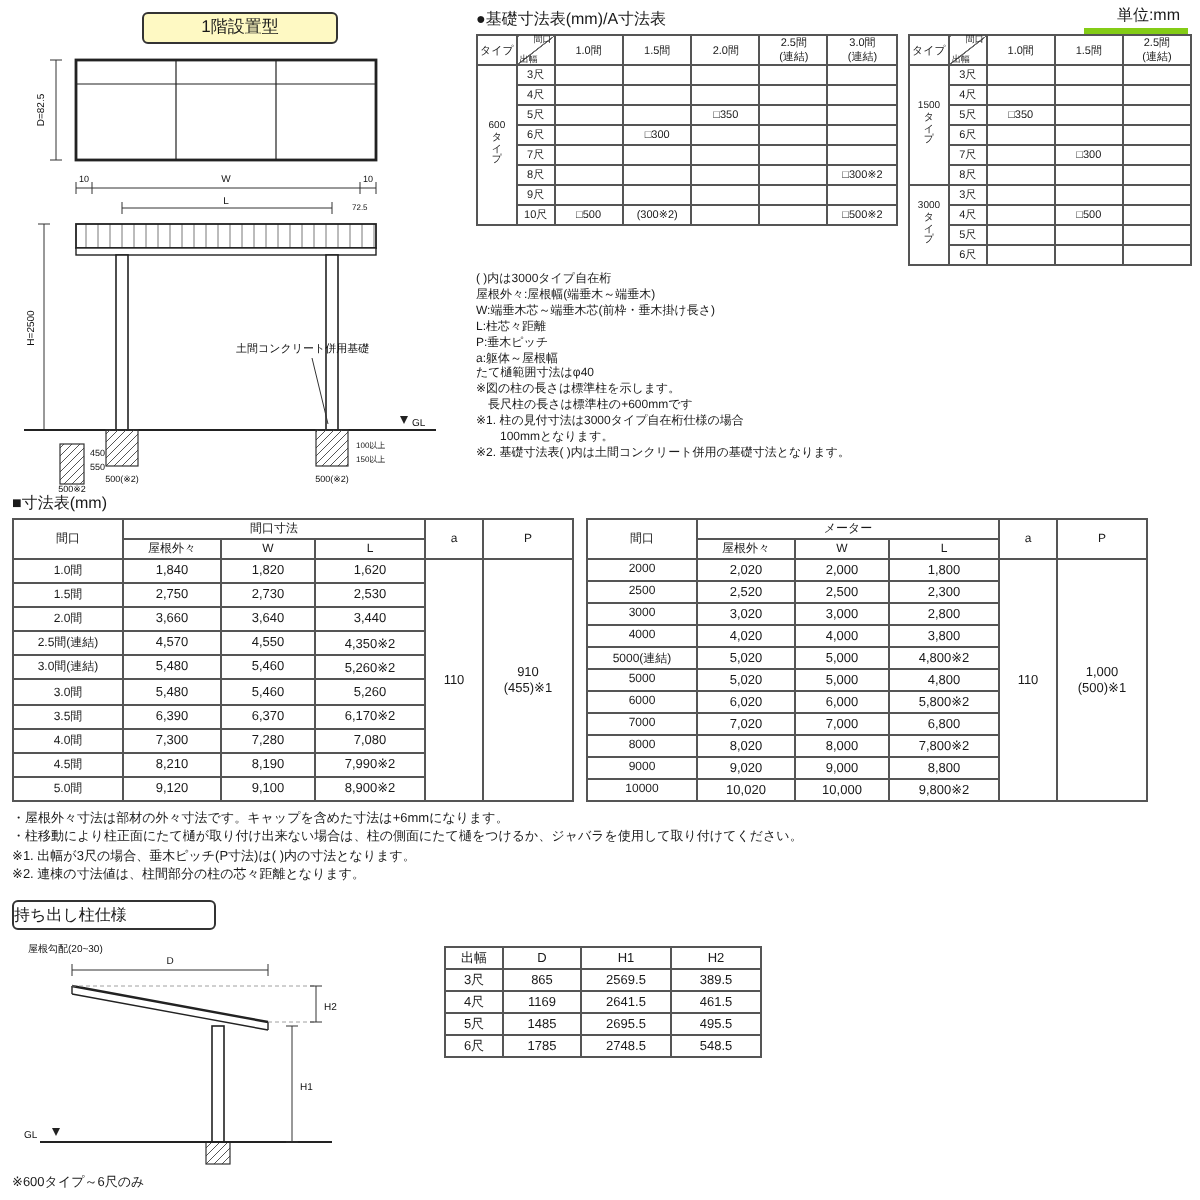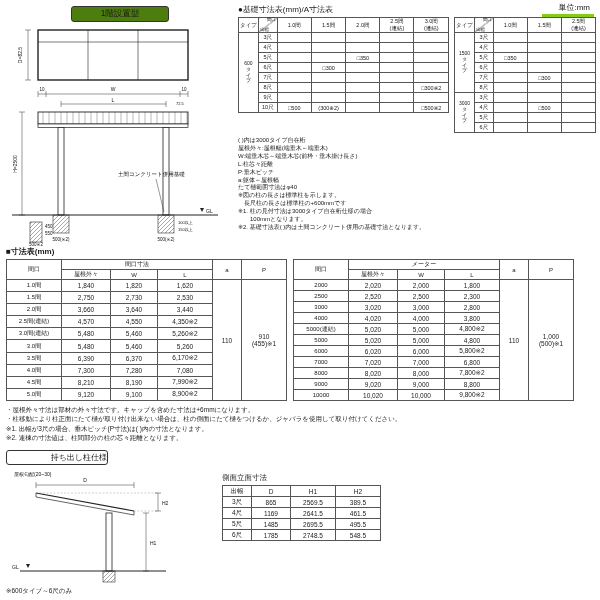--- a/index.html
+++ b/index.html
@@ -8,51 +8,51 @@
   .page{position:relative;width:600px;height:600px;background:#fff;overflow:hidden}
   table{border-collapse:collapse}
   th,td{border:0.5px solid #555;font-weight:400;text-align:center;vertical-align:middle;
         padding:0 1px;white-space:nowrap}
   .pre{white-space:pre-line}
   
   .unit{position:absolute;top:2px;right:6px;font-size:8px;border-bottom:3px solid #84cc16;padding:0 4px 1px 16px}
   
   .left-col{position:absolute;left:6px;top:6px;width:228px}
   .install-title{width:96px;margin:0 auto 2px;border:1px solid #333;border-radius:3px;
-                 text-align:center;font-size:8.5px;padding:1px 0;background:#4d7c0f}
+                 text-align:center;font-size:8.5px;padding:1px 0;background:#fef9c3}
   .drawA{display:block;width:228px;height:222px}
   
   .right-col{position:absolute;left:238px;top:4px;width:358px}
   .f-title{font-size:8px;font-weight:normal;margin-bottom:2px}
   .f-tables{display:flex;gap:5px;align-items:flex-start}
   .f-table{font-size:5.5px}
   .f-table th,.f-table td{height:9px;min-width:15px}
   .f-table .colw{width:33px}
   .typecell{width:14px;font-size:5px;line-height:1.15;padding:0}
   .diag{position:relative;width:18px;min-width:18px;height:12px;padding:0;
         background:linear-gradient(to bottom right,#fff 48%,#666 49%,#666 51%,#fff 52%)}
   .diag .trn{position:absolute;top:0;right:1px;font-size:4.5px;line-height:1}
   .diag .bln{position:absolute;bottom:0;left:1px;font-size:4.5px;line-height:1}
   .f-notes{font-size:6px;line-height:1.32;margin-top:4px}
   .f-notes div{white-space:normal}
   
   .mid{position:absolute;left:6px;top:246px;width:588px}
-  .mid-title{font-size:8px;font-weight:bold}
+  .mid-title{font-size:8px;font-weight:normal}
   .dim-tables{display:flex;gap:6px;margin-top:2px}
   .dim-table{font-size:6.5px}
   .dim-table th{font-size:6px}
   .dim-table td{height:10px}
   .dim-table .spancol{width:52px;font-size:6px}
   .dim-table .c1{width:46px}.dim-table .c2{width:44px}.dim-table .c3{width:52px}
   .dim-table .ca{width:26px}.dim-table .cp{width:42px}
   .dim-notes{font-size:6.5px;line-height:1.45;margin-top:4px}
   .dim-notes div{white-space:normal}
   
   .bottom{position:absolute;left:6px;top:450px;width:430px}
-  .b-title{width:100px;border:1px solid #333;border-radius:3px;text-align:right;
+  .b-title{width:100px;border:1px solid #333;border-radius:3px;text-align:left;
            font-size:8px;padding:1px 0;margin-bottom:2px}
   .b-flex{display:flex;gap:16px;align-items:flex-start}
   .drawB{display:block;width:200px;height:118px}
   .b-caption{font-size:6.5px;margin-top:2px}
   .side-block{margin-top:6px}
   .side-title{font-size:7.5px;margin-bottom:2px}
   .side-table{font-size:6.5px}
   .side-table td,.side-table th{height:10px}
   .side-table .sc0{width:26px}.side-table .sc1{width:36px}
   .side-table .sc2{width:42px}.side-table .sc3{width:42px}
@@ -551,21 +551,20 @@
           <path d="M128,44 H152 M30,26 H152" stroke="#888" stroke-width="0.4" stroke-dasharray="2 1.5" fill="none"></path>
           <path d="M140,46 V104 M137,46 H143 M137,104 H143" stroke="#333" stroke-width="0.5" fill="none"></path>
           <text x="144" y="78" font-size="5" fill="#111">H1</text>
           <path d="M152,26 V44 M149,26 H155 M149,44 H155" stroke="#333" stroke-width="0.5" fill="none"></path>
           <text x="156" y="38" font-size="5" fill="#111">H2</text>
         </svg>
         <div class="b-caption">※600タイプ～6尺のみ</div>
       </div>
 
       <div class="side-block">
-        <div class="side-title">側面立面寸法</div>
         <table class="side-table">
           <thead>
             <tr>
               <th class="sc0">出幅</th>
               <th class="sc1">D</th>
               <th class="sc2">H1</th>
               <th class="sc3">H2</th>
             </tr>
           </thead>
           <tbody>

